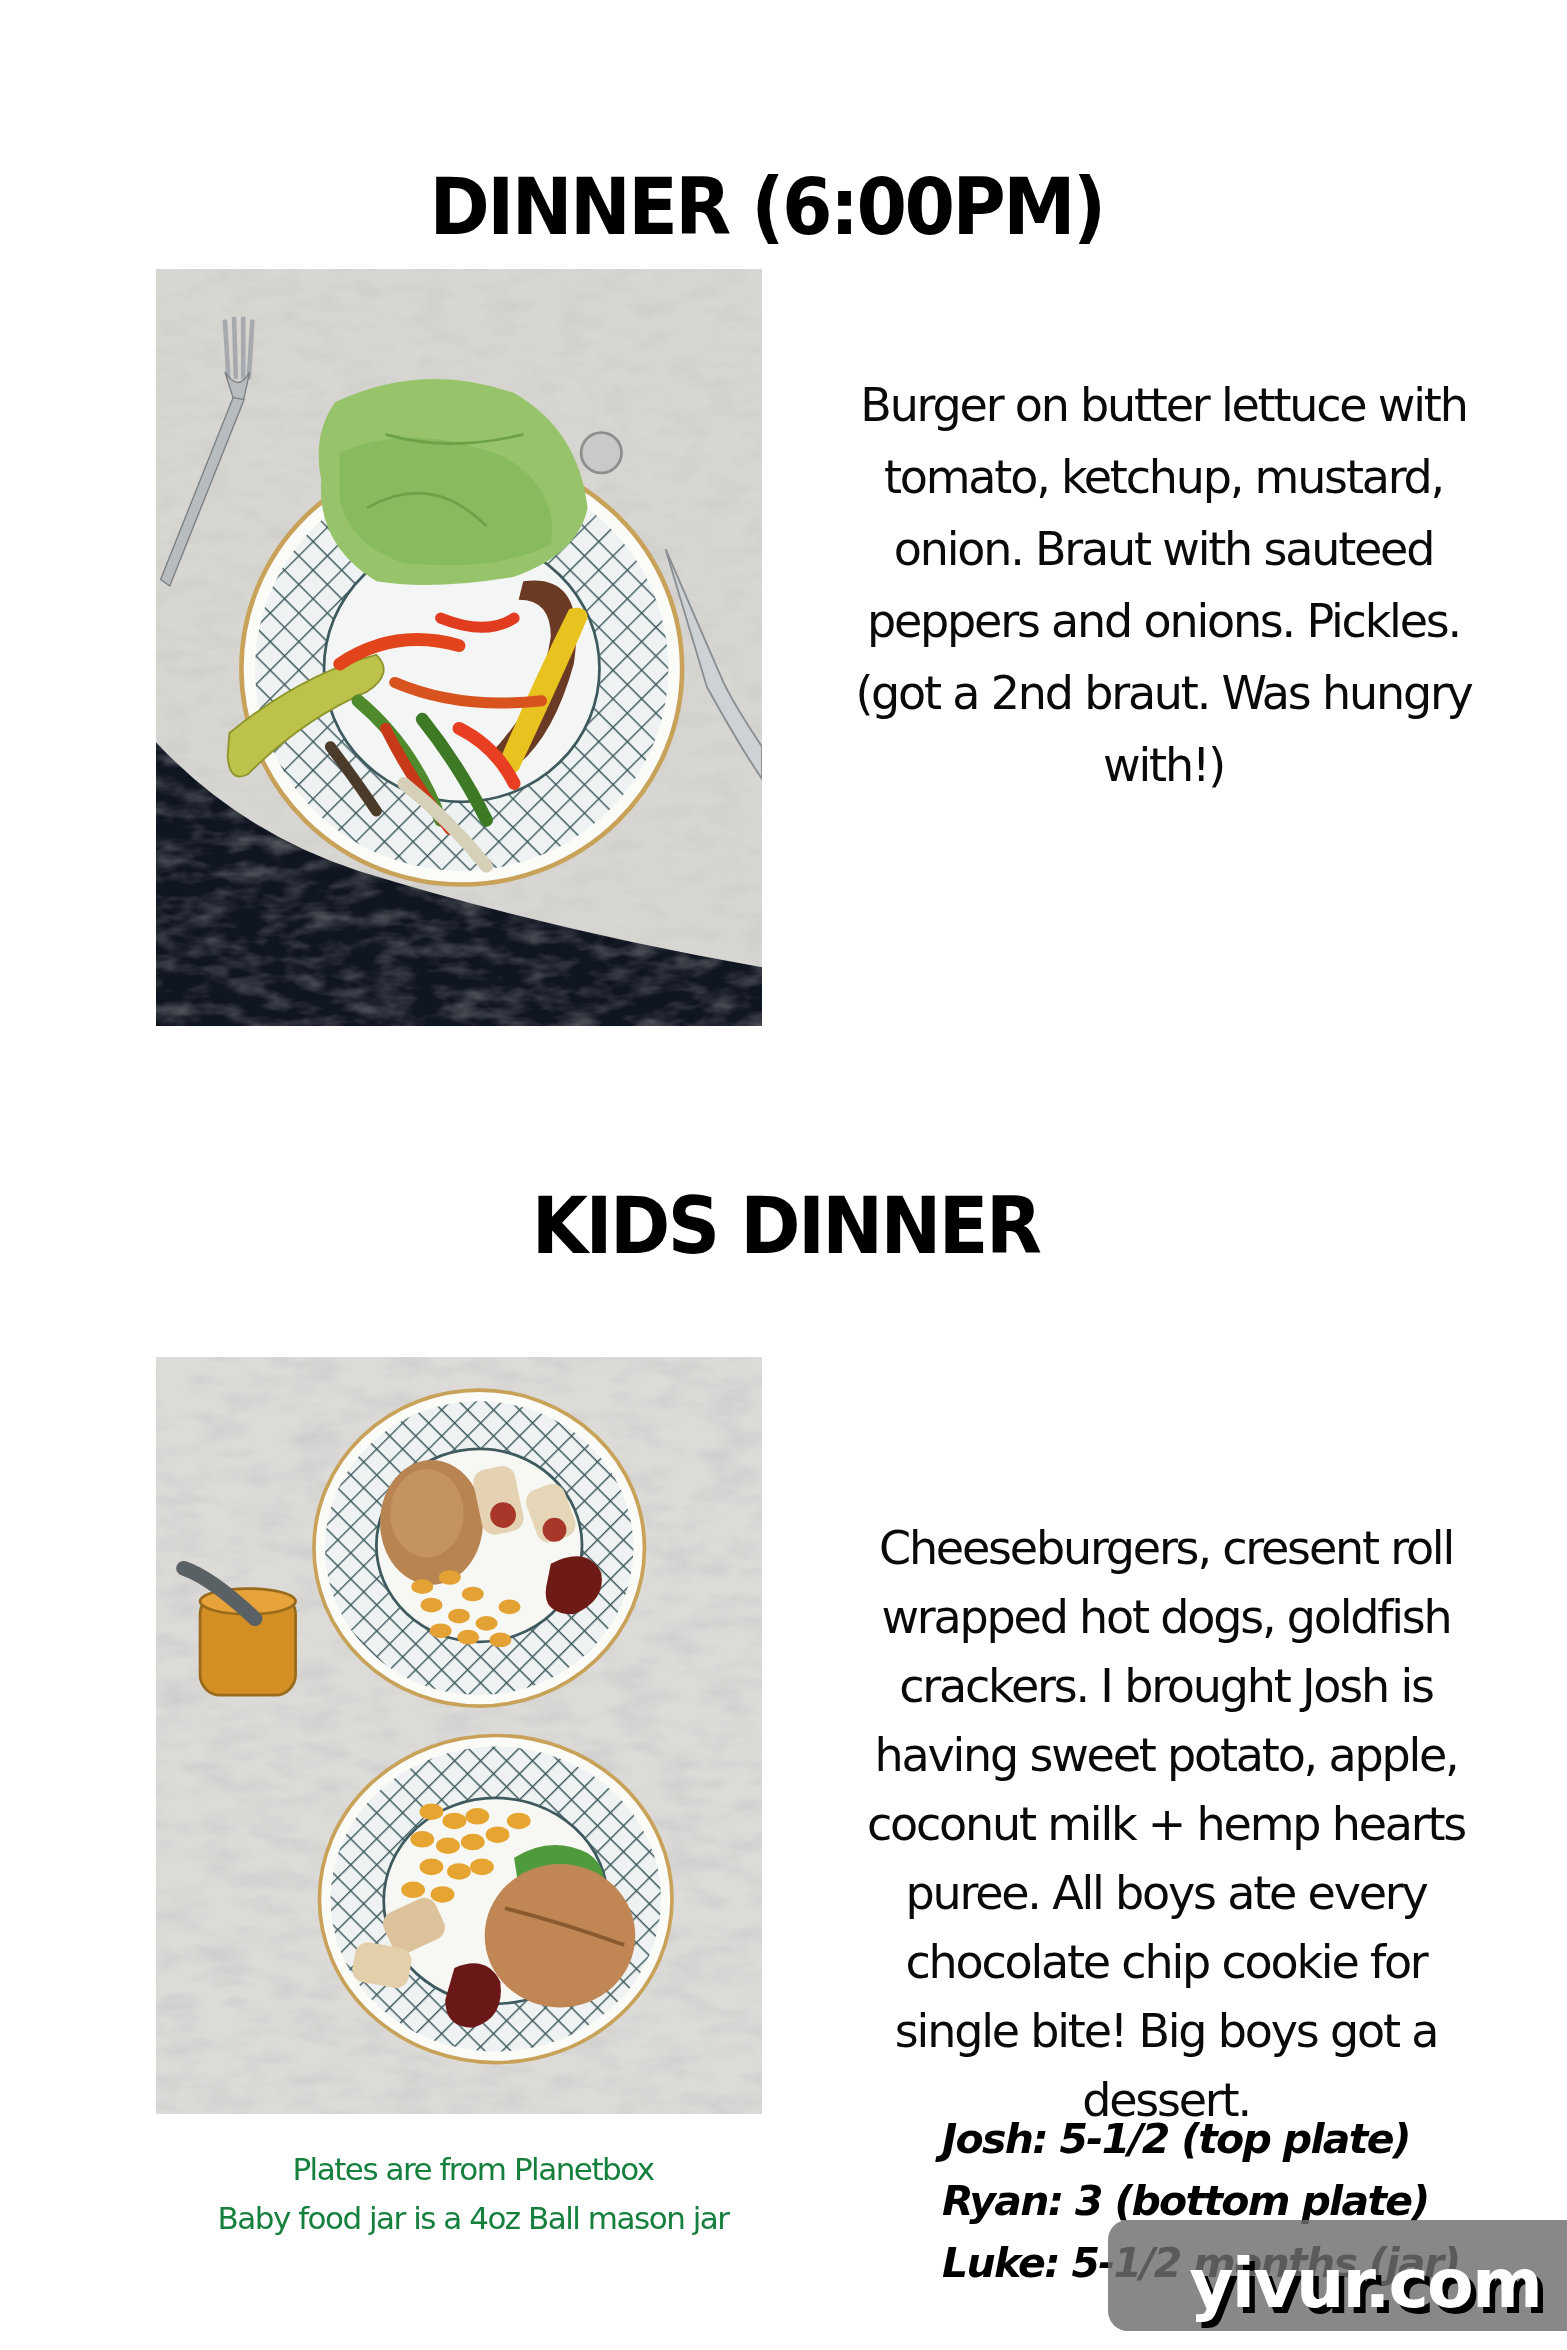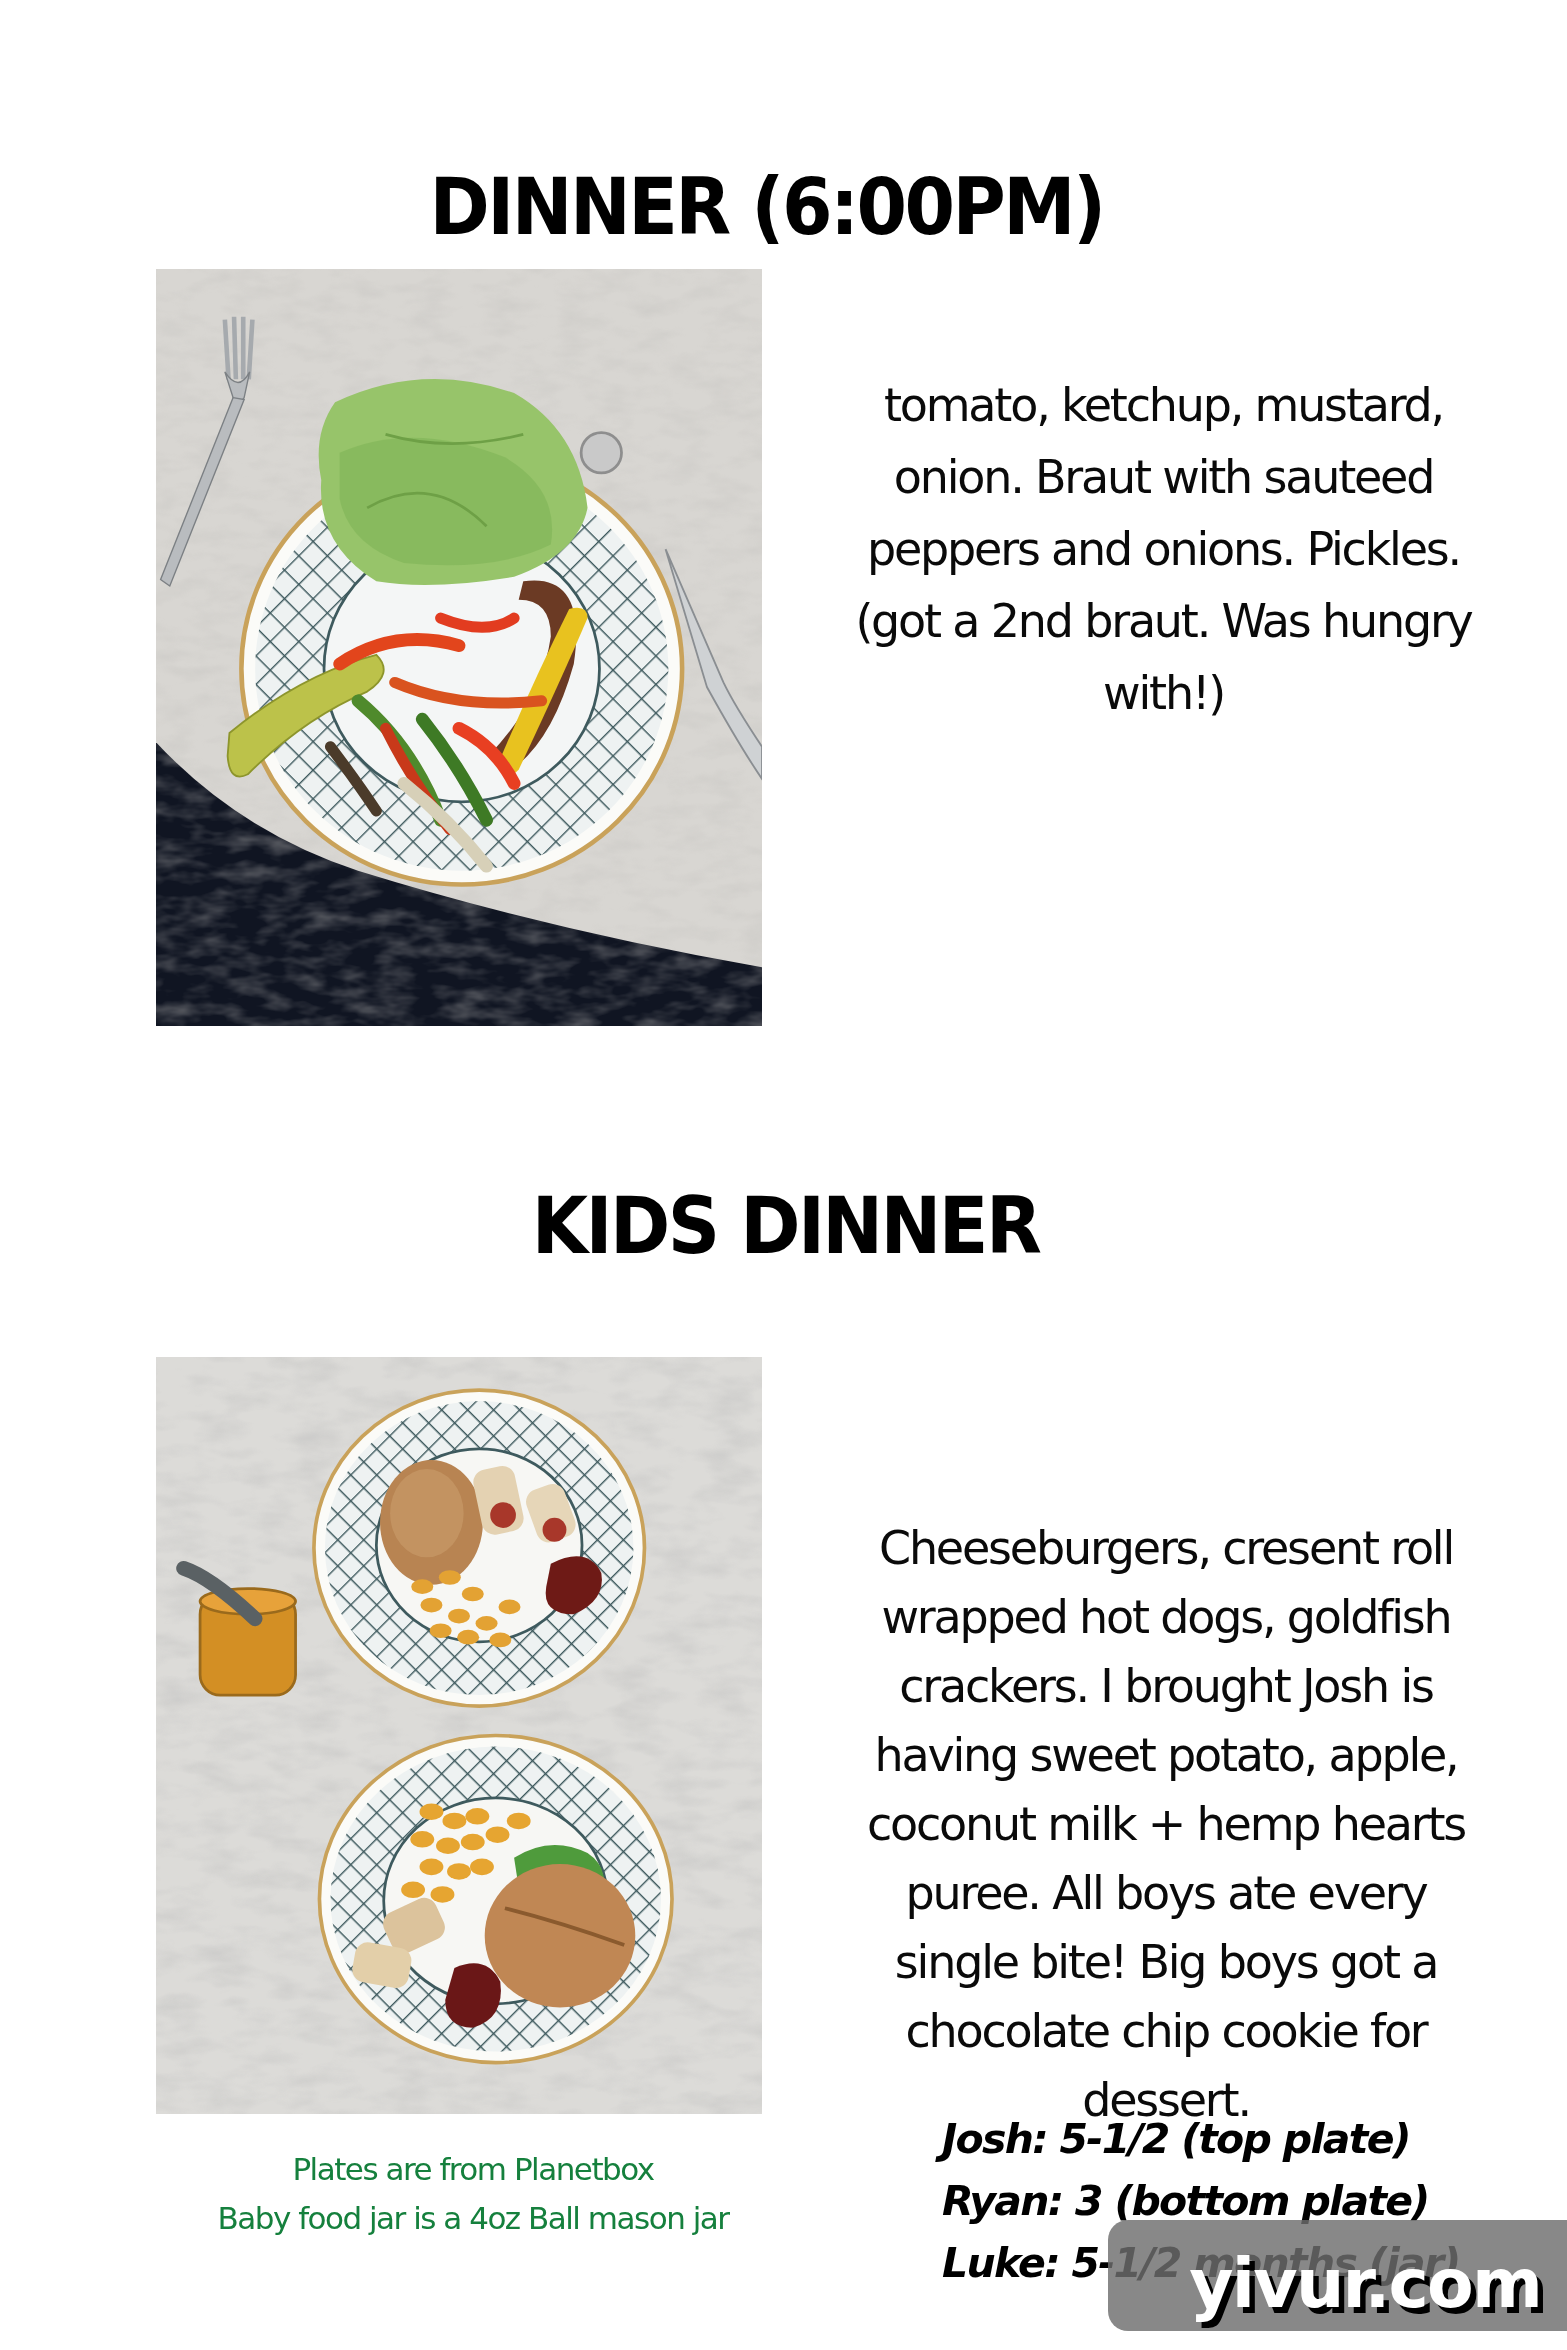--- a/index.html
+++ b/index.html
@@ -116,20 +116,21 @@
       <path d="M250 500 Q280 560 320 610" stroke="#c8391a" stroke-width="12"></path>
       <path d="M330 500 Q370 520 390 560" stroke="#e83f22" stroke-width="14"></path>
       <path d="M270 560 Q320 600 360 650" stroke="#d7d0b8" stroke-width="14"></path>
       <path d="M190 520 Q220 560 240 590" stroke="#4b3b2a" stroke-width="12"></path>
       <path d="M310 380 Q360 400 390 380" stroke="#e23c20" stroke-width="12"></path>
     </g>
   </svg>
 </div>
 
 <div id="dinner-para" class="para">
+  <span>Burger on butter lettuce with</span>
   <span>tomato, ketchup, mustard,</span>
   <span>onion. Braut with sauteed</span>
   <span>peppers and onions. Pickles.</span>
   <span>(got a 2nd braut. Was hungry</span>
   <span>with!)</span>
 </div>
 
 <h1 id="kids-heading" class="heading">KIDS DINNER</h1>
 
 <div id="kids-photo" class="photo" role="img" aria-label="Two lattice-rim plates with cheeseburgers, crescent roll wrapped hot dogs, goldfish crackers and ketchup; baby food jar with spoon">
@@ -213,22 +214,22 @@
   </svg>
 </div>
 
 <div id="kids-para" class="para">
   <span>Cheeseburgers, cresent roll</span>
   <span>wrapped hot dogs, goldfish</span>
   <span>crackers. I brought Josh is</span>
   <span>having sweet potato, apple,</span>
   <span>coconut milk + hemp hearts</span>
   <span>puree. All boys ate every</span>
+  <span>chocolate chip cookie for</span>
   <span>single bite! Big boys got a</span>
-  <span>chocolate chip cookie for</span>
   <span>dessert.</span>
 </div>
 
 <div id="caption">
   <span>Plates are from Planetbox</span>
   <span>Baby food jar is a 4oz Ball mason jar</span>
 </div>
 
 <div id="ages">
   <span>Josh: 5-1/2 (top plate)</span>

